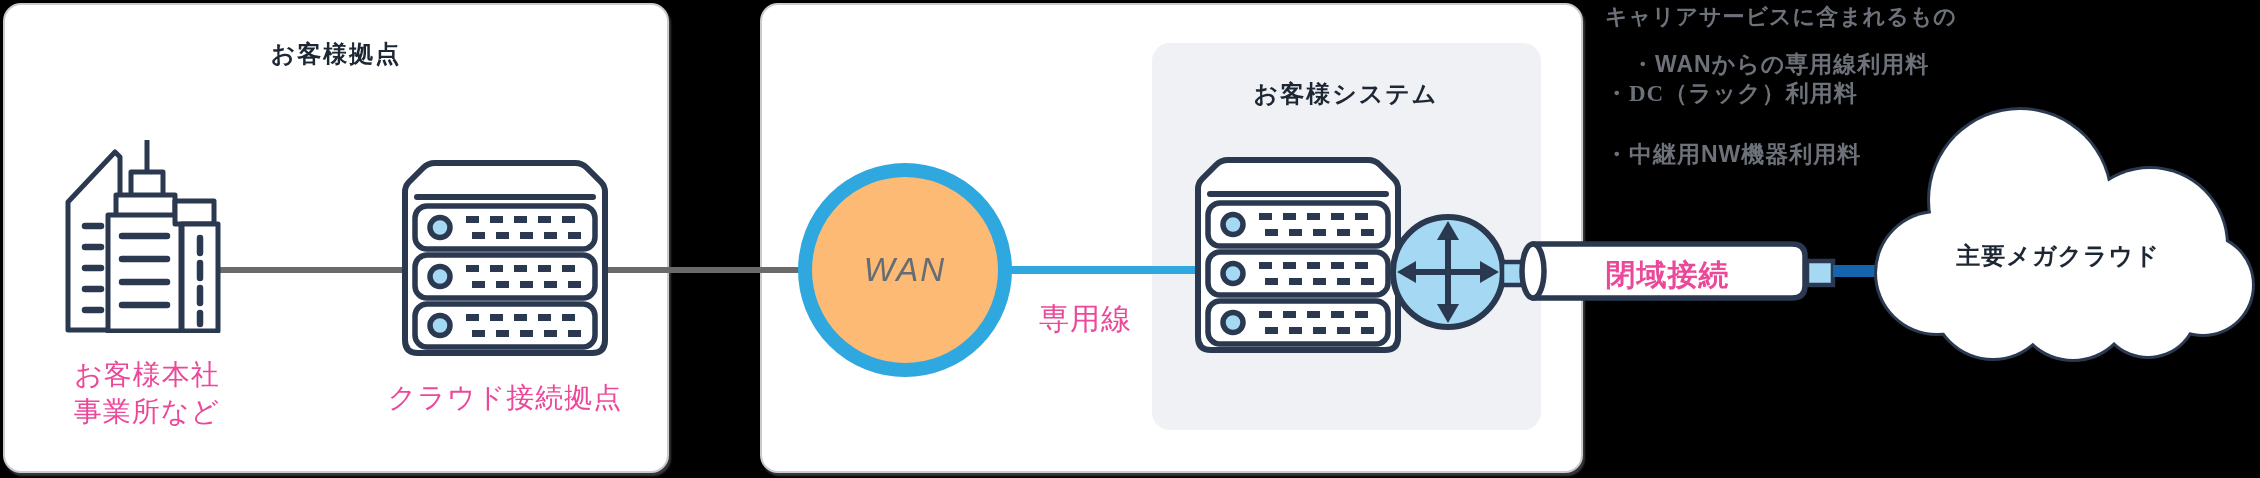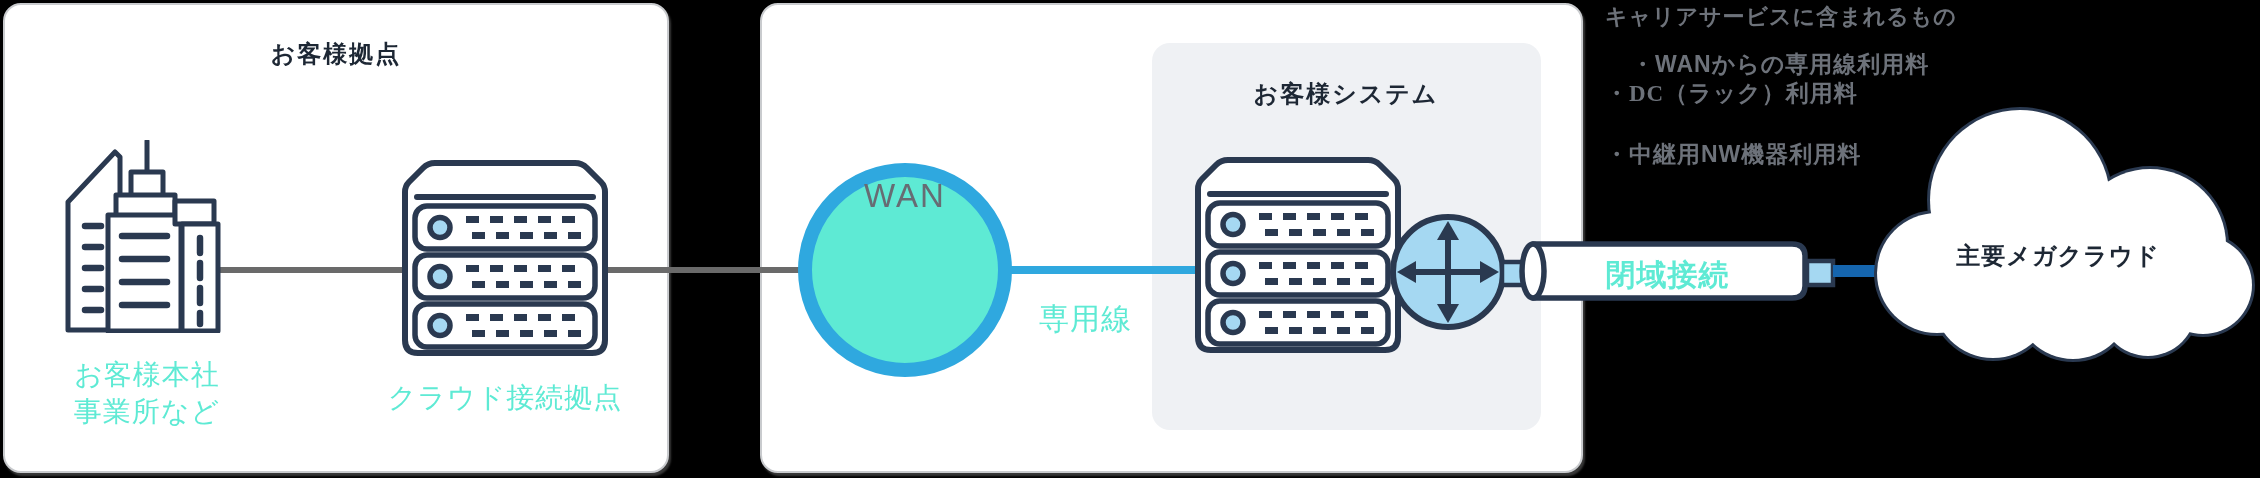--- a/index.html
+++ b/index.html
@@ -10,28 +10,28 @@
   .panel{
     position:absolute;background:#fff;border:2px solid #c9cbce;border-radius:18px;
     box-shadow:2px 3px 2px rgba(160,160,160,.35);box-sizing:border-box;
   }
   .graybox{position:absolute;background:#eff1f4;border-radius:18px;}
   .title{
     position:absolute;color:#1d2734;font-weight:700;font-size:24px;
     text-align:center;letter-spacing:2px;white-space:nowrap;
   }
   .glabel{
-    position:absolute;color:#5eead4;font-weight:500;font-size:28px;
+    position:absolute;color:#ec4899;font-weight:500;font-size:28px;
     text-align:center;letter-spacing:1px;white-space:nowrap;line-height:37px;
   }
   .line{position:absolute;}
   .wan-circle{
     position:absolute;left:798px;top:163px;width:186px;height:186px;border-radius:50%;
-    background:#5eead4;border:14px solid #2fa8df;box-sizing:content-box;
-    display:flex;align-items:flex-start;justify-content:center;
+    background:#fdba74;border:14px solid #2fa8df;box-sizing:content-box;
+    display:flex;align-items:center;justify-content:center;font-style:italic;
   }
   .wan-text{color:#676c73;font-size:33px;font-weight:500;letter-spacing:2px;}
   .notes{position:absolute;left:1605px;top:0;color:#6d727a;font-weight:600;}
   .notes .n-title{position:absolute;left:0;top:2px;font-size:22px;white-space:nowrap;letter-spacing:1px;}
   .notes .n-item{position:absolute;left:0;font-size:23px;white-space:nowrap;letter-spacing:1px;}
   svg{position:absolute;display:block;}
 </style>
 </head>
 <body>
 

